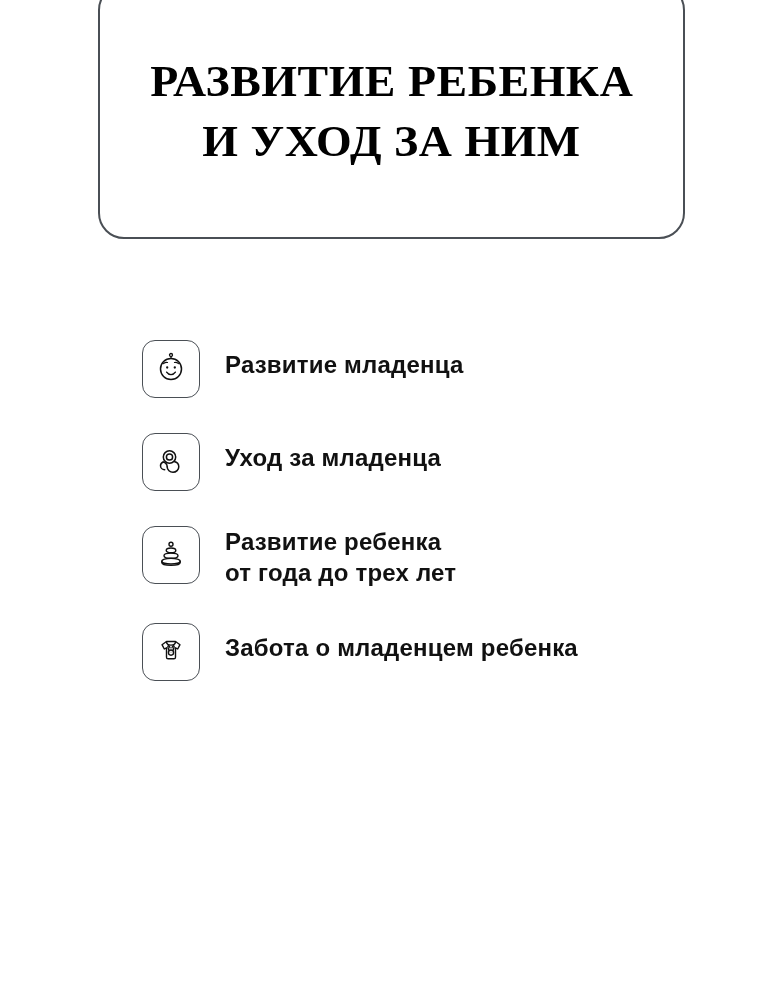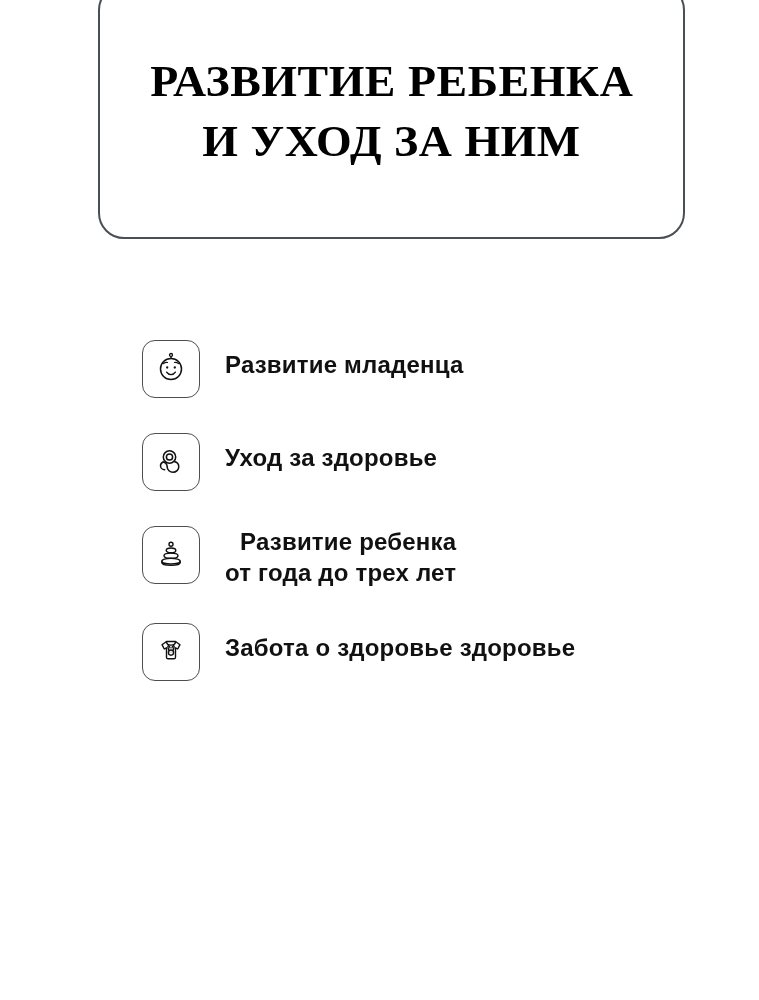--- a/index.html
+++ b/index.html
@@ -57,21 +57,20 @@
   .toc {
     position: absolute;
     left: 136px;
     top: 340px;
     width: 560px;
   }
   .toc-item {
     display: flex;
     align-items: flex-start;
     margin-bottom: 35px;
-    text-align: right;
   }
   .toc-item:last-child {
     margin-bottom: 0;
   }
   .icon-box {
     width: 58px;
     height: 58px;
     min-width: 58px;
     border: 1.6px solid #4a4f55;
     border-radius: 13px;
@@ -130,21 +129,21 @@
     <div class="toc-item">
       <div class="icon-box">
         <svg width="36" height="36" viewBox="0 0 36 36" fill="none" stroke="#111111" stroke-width="1.5">
           <circle cx="16.5" cy="13" r="6.2"></circle>
           <circle cx="16.5" cy="13" r="3.1"></circle>
           <path d="M21.2 17.4c2.6.6 4.6 2.6 4.6 5.3 0 3.1-2.6 5.6-5.8 5.6-3.1 0-5.7-2.4-5.8-5.4" stroke-linecap="round"></path>
           <path d="M14.2 22.8c-.1-2.4-1.8-4.3-4-4.8" stroke-linecap="round"></path>
           <path d="M10.2 18c-1.6.6-2.7 2-2.7 3.7 0 2.2 1.9 4 4.2 4" stroke-linecap="round"></path>
         </svg>
       </div>
-      <div class="toc-label">Уход за здоровье</div>
+      <div class="toc-label">Уход за младенца</div>
     </div>
 
     <div class="toc-item two-line">
       <div class="icon-box">
         <svg width="36" height="36" viewBox="0 0 36 36" fill="none" stroke="#111111" stroke-width="1.4">
           <path d="M18 5.2c1.1 0 2 .9 2 2s-.9 2-2 2-2-.9-2-2 .9-2 2-2z"></path>
           <path d="M13.2 13.4c0-1.4 2.1-2.4 4.8-2.4s4.8 1 4.8 2.4-2.1 2.4-4.8 2.4-4.8-1-4.8-2.4z"></path>
           <path d="M11 18.7c0-1.5 3.1-2.6 7-2.6s7 1.1 7 2.6-3.1 2.6-7 2.6-7-1.1-7-2.6z"></path>
           <path d="M8.8 24.2c0-1.6 4.1-2.8 9.2-2.8s9.2 1.2 9.2 2.8S23.1 27 18 27s-9.2-1.2-9.2-2.8z"></path>
           <path d="M8.8 24.2v1.4c0 1.6 4.1 2.8 9.2 2.8s9.2-1.2 9.2-2.8v-1.4" stroke-linecap="round"></path>
@@ -159,17 +158,17 @@
         <svg width="36" height="36" viewBox="0 0 36 36" fill="none" stroke="#111111" stroke-width="1.4">
           <path d="M13.5 7.5h9l4.5 3.2-2.3 4.3-2.2-1.2v9.4c0 .9-.7 1.6-1.6 1.6h-5.8c-.9 0-1.6-.7-1.6-1.6v-9.4l-2.2 1.2L9 10.7 13.5 7.5z" stroke-linejoin="round"></path>
           <path d="M13.5 7.5c0 2.2 2 3.6 4.5 3.6s4.5-1.4 4.5-3.6" stroke-linejoin="round"></path>
           <path d="M16 16.5c-.7-1.6-1.1-3-1.1-4 0-.7.5-1.1 1-.7.5.4 1 1.4 1.3 2.6" stroke-linejoin="round"></path>
           <path d="M20 16.5c.7-1.6 1.1-3 1.1-4 0-.7-.5-1.1-1-.7-.5.4-1 1.4-1.3 2.6" stroke-linejoin="round"></path>
           <circle cx="18" cy="18.6" r="2.6"></circle>
           <circle cx="17.1" cy="18.1" r="0.45" fill="#111111" stroke="none"></circle>
           <circle cx="18.9" cy="18.1" r="0.45" fill="#111111" stroke="none"></circle>
         </svg>
       </div>
-      <div class="toc-label">Забота о здоровье здоровье</div>
+      <div class="toc-label">Забота о младенцем ребенка</div>
     </div>
 
   </div>
 </div>
 
 </body></html>

